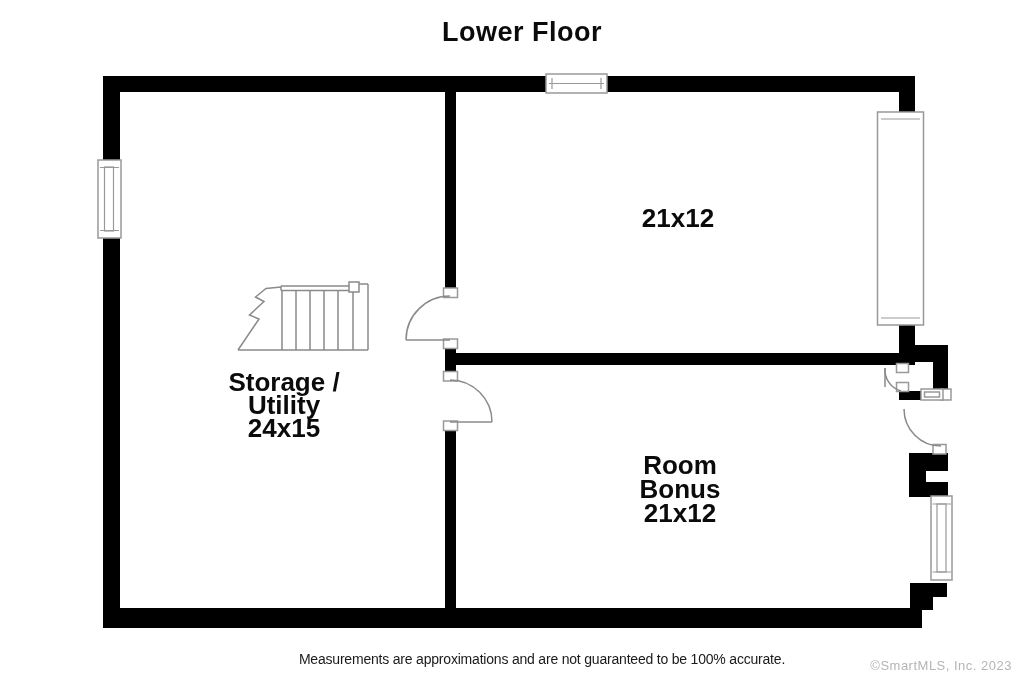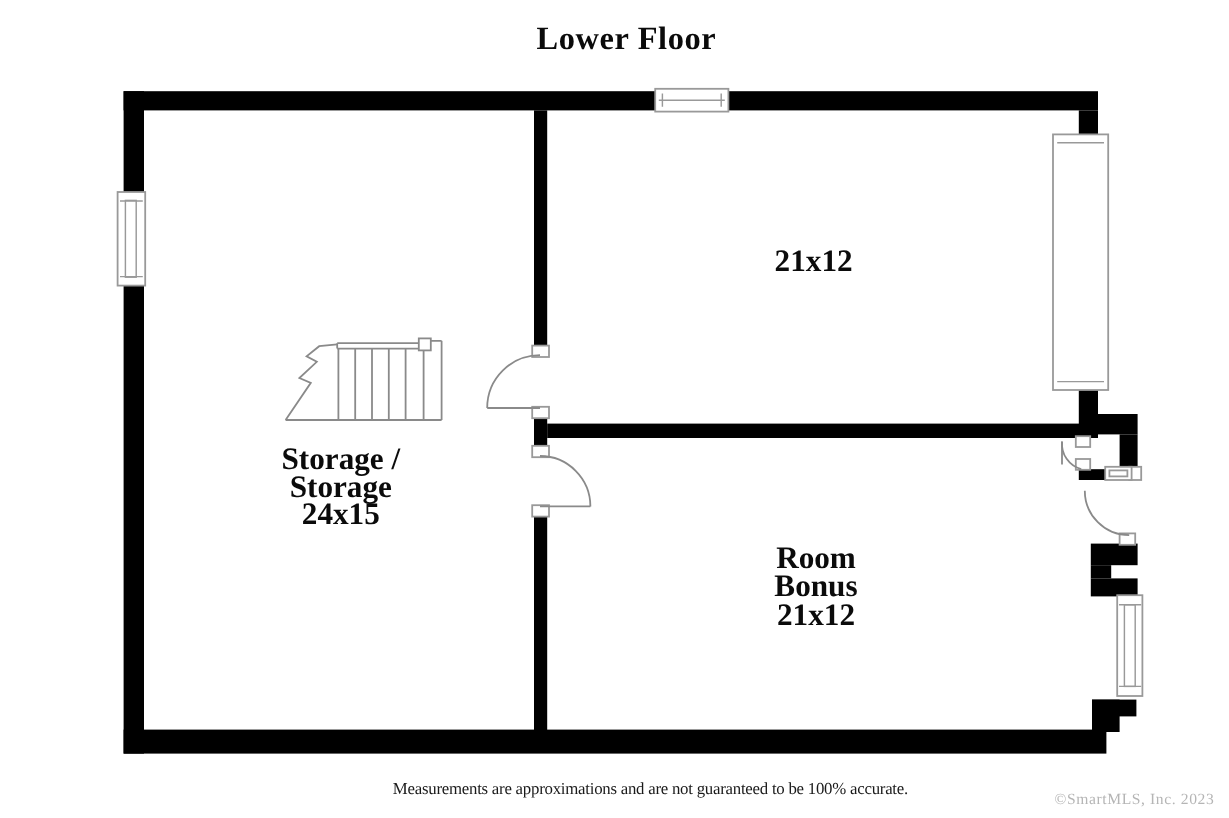--- a/index.html
+++ b/index.html
@@ -1,18 +1,18 @@
 <!DOCTYPE html>
 <html><head>
 <meta charset="utf-8">
 <style>
   html,body{margin:0;padding:0;background:#ffffff;}
   .stage{
     position:relative;width:1024px;height:682px;background:#ffffff;overflow:hidden;
-    font-family:Liberation Serif, serif;color:#0b0b0b;
+    font-family:Liberation Sans, sans-serif;color:#0b0b0b;
   }
   .plan-svg{position:absolute;left:0;top:0;}
   .txt{position:absolute;text-align:center;font-weight:bold;color:#0b0b0b;}
   .title{left:20px;right:0;top:17px;font-size:27px;letter-spacing:.5px;}
   .room-label{width:200px;font-size:26px;line-height:23px;}
   .room-label span{display:block;}
   .lbl-storage{left:184px;top:371px;}
   .lbl-garage{left:578px;top:206px;line-height:24px;}
   .lbl-bonus{left:580px;top:453px;line-height:24px;}
   .disclaimer{
@@ -118,21 +118,21 @@
   </svg>
 
   <div class="txt title">Lower Floor</div>
 
   <div class="txt room-label lbl-garage">
     <span>21x12</span>
   </div>
 
   <div class="txt room-label lbl-storage">
     <span>Storage /</span>
-    <span>Storage</span>
+    <span>Utility</span>
     <span>24x15</span>
   </div>
 
   <div class="txt room-label lbl-bonus">
     <span>Room</span>
     <span>Bonus</span>
     <span>21x12</span>
   </div>
 
   <div class="disclaimer">Measurements are approximations and are not guaranteed to be 100% accurate.</div>

